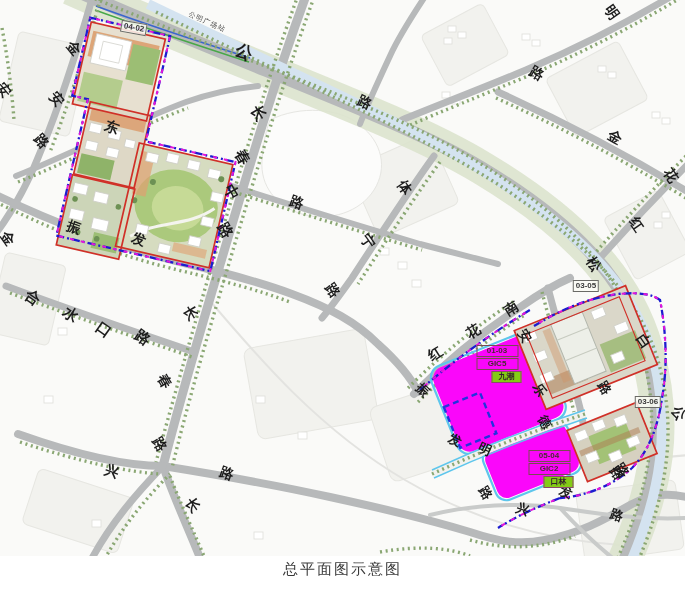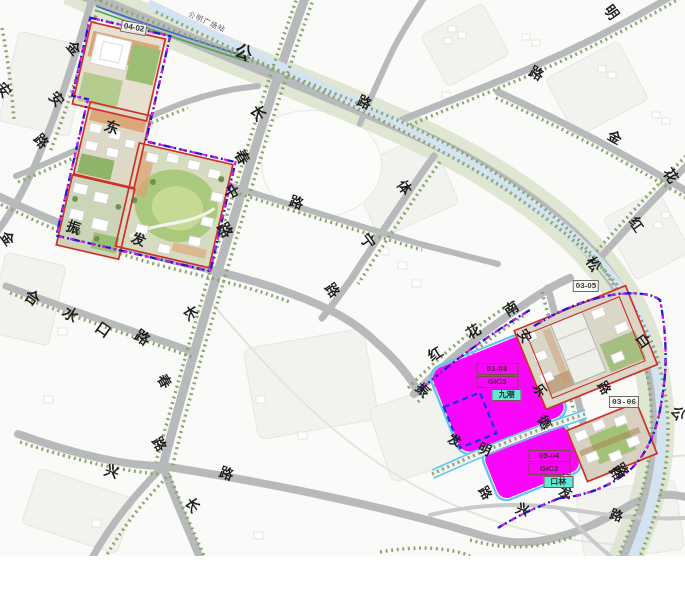--- a/index.html
+++ b/index.html
@@ -12,21 +12,21 @@
              font-weight:bold;white-space:nowrap;line-height:1;}
   .station-label{position:absolute;transform:translate(-50%,-50%);color:#4a4a4a;
              font-size:7px;letter-spacing:1px;white-space:nowrap;}
   .box-label{position:absolute;transform:translate(-50%,-50%);font-size:8px;font-weight:bold;
              color:#3a3a3a;background:rgba(250,250,244,.85);border:1px solid #6a6a66;
              padding:0 2px;line-height:10px;white-space:nowrap;}
   .parcel-stack{position:absolute;transform:translate(-50%,-50%);display:flex;
              flex-direction:column;align-items:center;gap:1px;}
   .parcel-stack .row{font-size:8px;font-weight:bold;line-height:10px;padding:0 3px;
              border:1px solid #7a4a52;color:#4a2a32;white-space:nowrap;min-width:34px;text-align:center;}
-  .parcel-stack .row.r3{background:#5eead4;border-color:#8a4a6a;color:#33222a;min-width:22px;margin-left:19px;}
+  .parcel-stack .row.r3{background:#84cc16;border-color:#8a4a6a;color:#33222a;min-width:22px;margin-left:19px;}
   .caption{position:absolute;left:0;top:560px;width:685px;text-align:center;
            font-size:15px;color:#383838;letter-spacing:2px;}
   
   .road{stroke:#b7b9ba;fill:none;stroke-linecap:round;}.w13{stroke-width:13}.w9{stroke-width:9}.w8{stroke-width:8}
   .w7{stroke-width:7}.w6{stroke-width:6}.w4{stroke-width:4;stroke:#c9cbca}
   .tree{stroke:#8aa773;stroke-width:3.4;fill:none;stroke-dasharray:2 3.6;}
   .arc{stroke:#e3e3e0;stroke-width:2;fill:none;}
   .blk{fill:#f2f2ee;stroke:#e6e6e1;stroke-width:1;}
   .bld{fill:#ffffff;stroke:#cfcfc8;stroke-width:.8;}
   .bldp{fill:#ffffff;stroke:#dededa;stroke-width:.8;}
@@ -304,27 +304,28 @@
         <span class="road-char" style="font-size: 13px; left: 455px; top: 440px; transform: translate(-50%, -50%) rotate(25deg);">发</span>
         <span class="road-char" style="font-size: 13px; left: 485px; top: 449px; transform: translate(-50%, -50%) rotate(25deg);">明</span>
         <span class="road-char" style="font-size: 13px; left: 486px; top: 493px; transform: translate(-50%, -50%) rotate(60deg);">路</span>
         <span class="road-char" style="font-size: 13px; left: 523px; top: 509px; transform: translate(-50%, -50%) rotate(20deg);">兴</span>
         <span class="road-char" style="font-size: 13px; left: 566px; top: 492px; transform: translate(-50%, -50%) rotate(20deg);">发</span>
         <span class="road-char" style="font-size: 13px; left: 617px; top: 473px; transform: translate(-50%, -50%) rotate(55deg);">路</span>
         <span class="road-char" style="font-size: 13px; left: 617px; top: 515px; transform: translate(-50%, -50%) rotate(20deg);">路</span>
         <span class="station-label" style="left: 207px; top: 22px; transform: translate(-50%, -50%) rotate(24deg);">公明广场站</span>
         <span class="box-label" style="left: 134px; top: 28px; transform: translate(-50%, -50%) rotate(10deg);">04-02</span>
         <span class="box-label" style="left: 586px; top: 286px; transform: translate(-50%, -50%) rotate(0deg);">03-05</span>
-        <span class="box-label" style="left: 624px; top: 402px; transform: translate(-50%, -50%) rotate(0deg); font-family: Liberation Mono, monospace;">03-06</span>
-        <div class="parcel-stack" style="left: 497px; top: 382px; transform: translate(-50%, -50%) rotate(0deg);">
+        <span class="box-label" style="left: 648px; top: 402px; transform: translate(-50%, -50%) rotate(0deg);">03-06</span>
+        <div class="parcel-stack" style="left: 497px; top: 364px; transform: translate(-50%, -50%) rotate(0deg);">
           <div class="row">01-03</div>
           <div class="row">GIC5</div>
           <div class="row r3">九潮</div>
         </div>
         <div class="parcel-stack" style="left: 549px; top: 469px; transform: translate(-50%, -50%) rotate(0deg);">
           <div class="row">05-04</div>
           <div class="row">GIC2</div>
           <div class="row r3">口林</div>
         </div>
       </div>
   </div>
 
+  <div class="caption">总平面图示意图</div>
 </div>
 
 </body></html>

